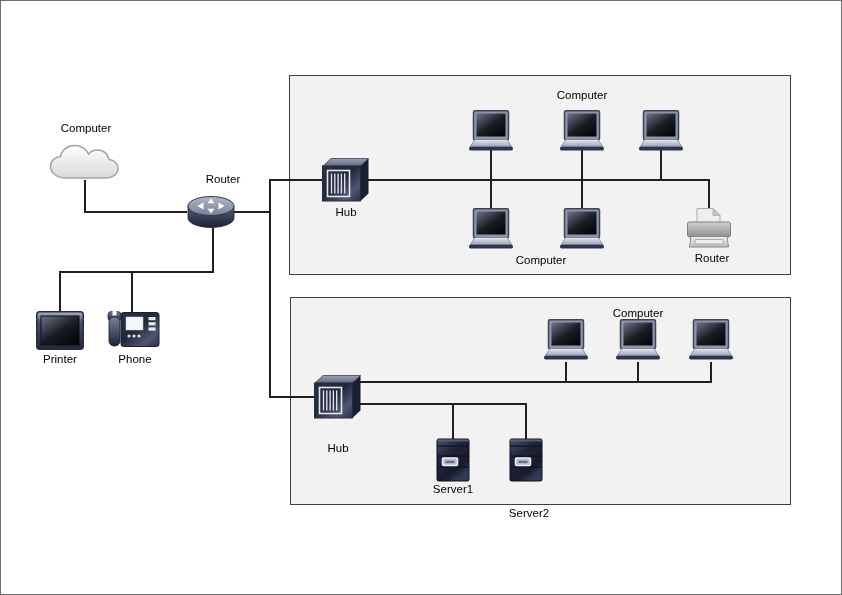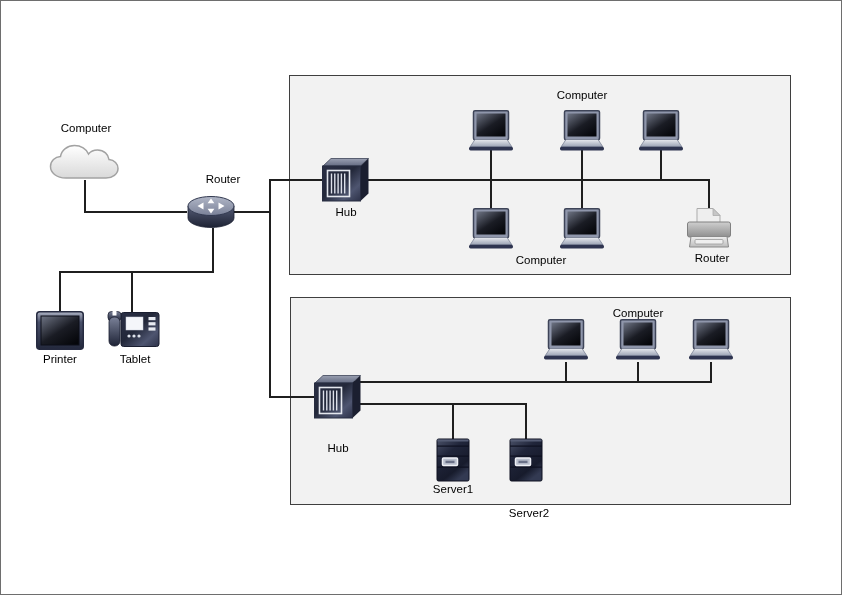--- a/index.html
+++ b/index.html
@@ -255,21 +255,21 @@
   </div>
   <div class="icon" style="left:506px;top:436px;">
     <svg width="38" height="46">
         <use href="#sym-server"></use>
       </svg>
   </div>
 
   <div class="lbl" style="left:85px;top:121px;">Computer</div>
   <div class="lbl" style="left:222px;top:172px;">Router</div>
   <div class="lbl" style="left:59px;top:352px;">Printer</div>
-  <div class="lbl" style="left:134px;top:352px;">Tablet</div>
+  <div class="lbl" style="left:134px;top:352px;">Phone</div>
   <div class="lbl" style="left:345px;top:205px;">Hub</div>
   <div class="lbl" style="left:581px;top:88px;">Computer</div>
   <div class="lbl" style="left:540px;top:253px;">Computer</div>
   <div class="lbl" style="left:711px;top:251px;">Router</div>
   <div class="lbl" style="left:337px;top:441px;">Hub</div>
   <div class="lbl" style="left:637px;top:306px;">Computer</div>
   <div class="lbl" style="left:452px;top:482px;">Server1</div>
   <div class="lbl" style="left:528px;top:506px;">Server2</div>
 
 </div>

